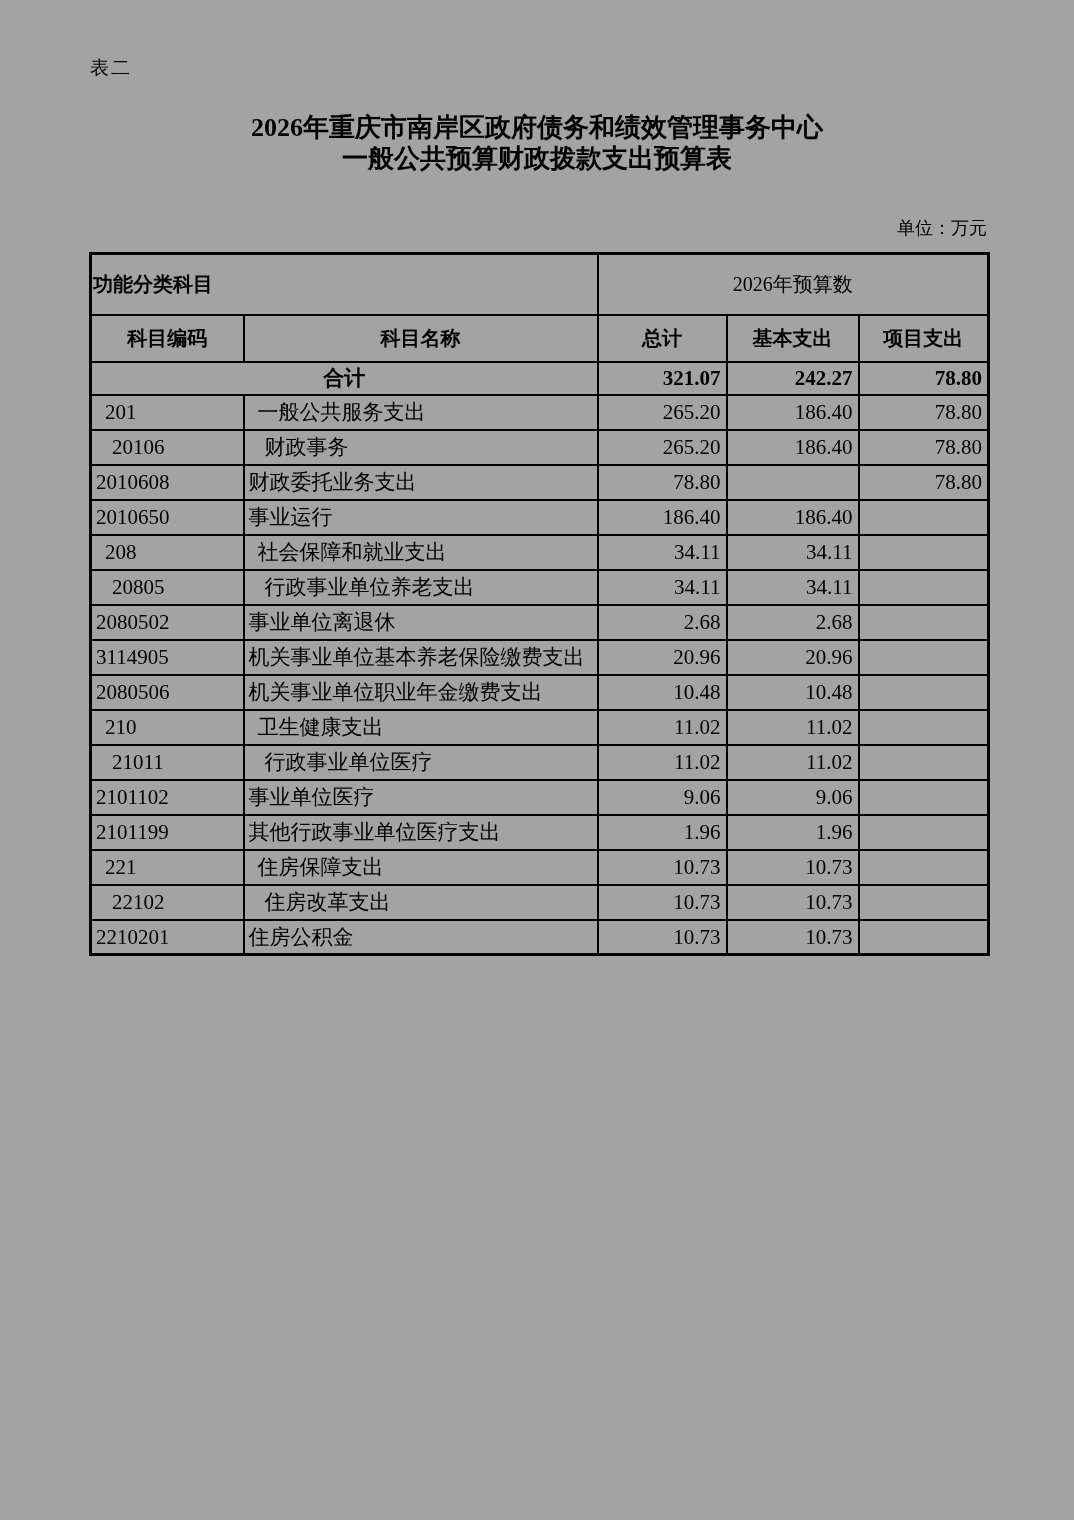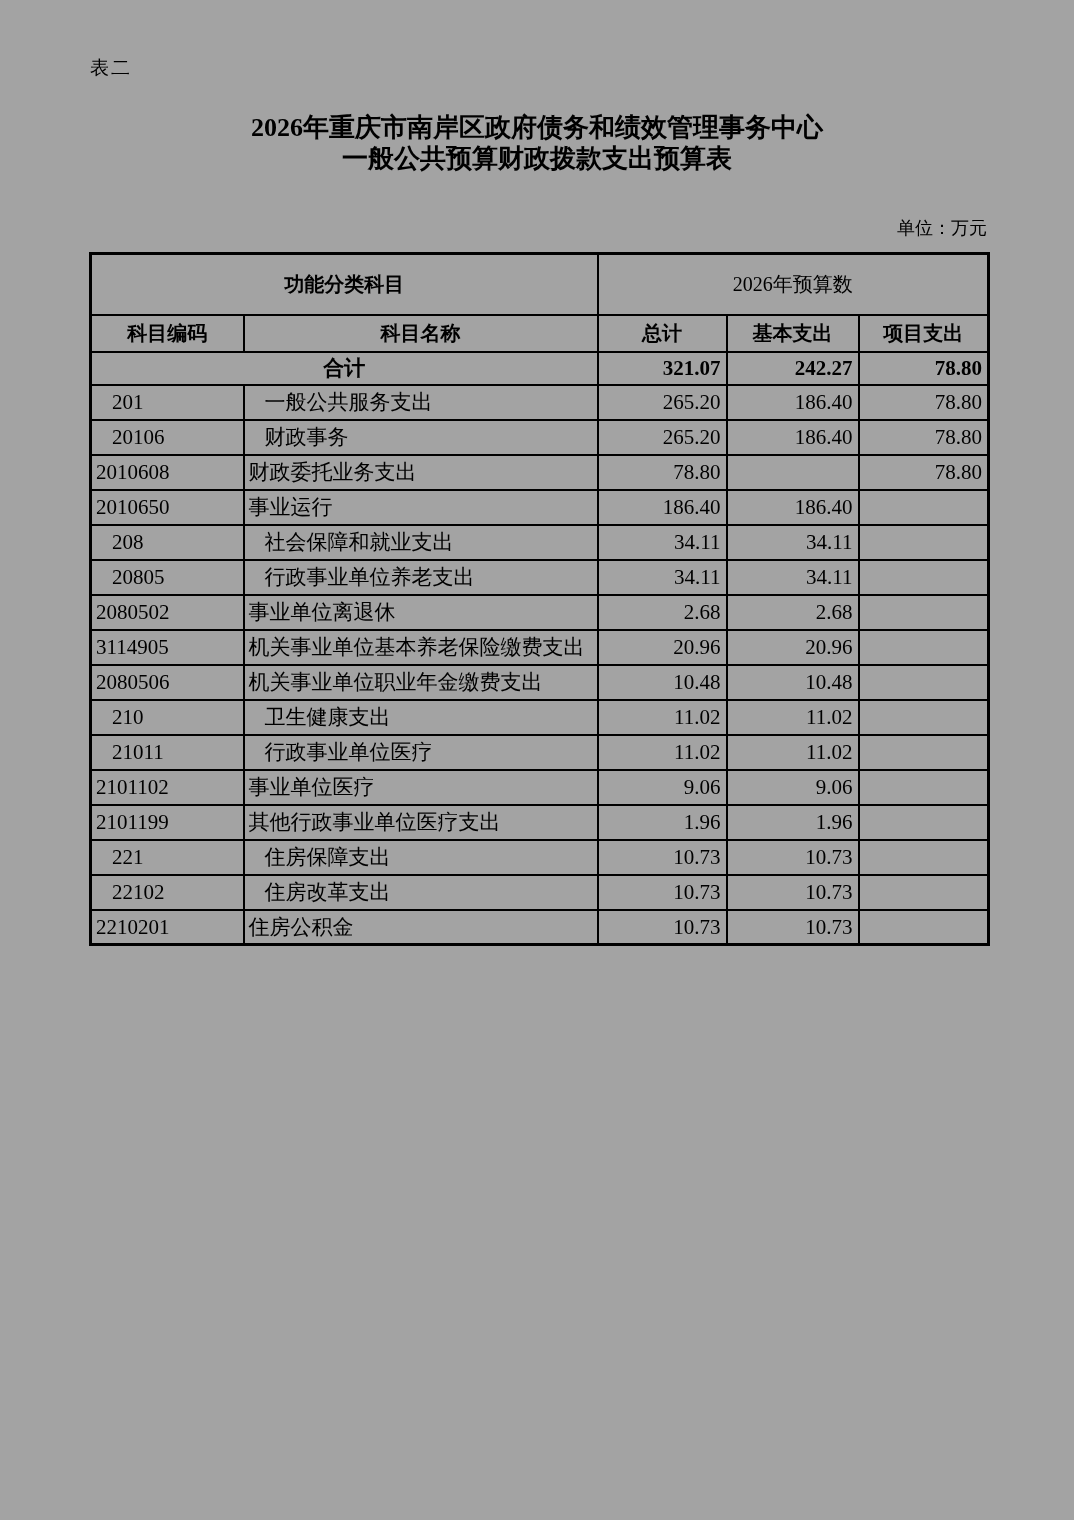--- a/index.html
+++ b/index.html
@@ -51,29 +51,29 @@
     border: 2px solid #000;
     vertical-align: middle;
     overflow: hidden;
     word-break: break-all;
   }
   tr.hrow1 { height: 61px; }
   th.th-func {
     font-family: "Liberation Sans", sans-serif;
     font-weight: 700;
     font-size: 20px;
-    text-align: center;
+    text-align: left;
   }
   th.th-year {
     font-family: "Liberation Serif", serif;
     font-weight: 400;
     font-size: 20px;
     text-align: center;
   }
-  tr.hrow2 { height: 37px; }
+  tr.hrow2 { height: 47px; }
   tr.hrow2 th {
     font-family: "Liberation Sans", sans-serif;
     font-weight: 700;
     font-size: 20px;
     text-align: center;
   }
   tbody tr { height: 35px; }
   tr.total-row { height: 33px; }
   td.total-label {
     text-align: center;
@@ -86,21 +86,21 @@
     line-height: 26px;
   }
   td.num {
     text-align: right;
     padding-right: 5px;
     font-family: "Liberation Serif", serif;
   }
   td.bold { font-weight: 700; }
   td.code { text-align: left; font-family: "Liberation Serif", serif; }
   td.name { text-align: left; }
-  .lvl1 { padding-left: 20px; }
+  .lvl1 { padding-left: 13px; }
   .lvl2 { padding-left: 20px; }
   .lvl3 { padding-left: 4px; }
 </style>
 </head>
 <body>
 
 <div class="page">
 
   <div class="corner-label">表二</div>
 

